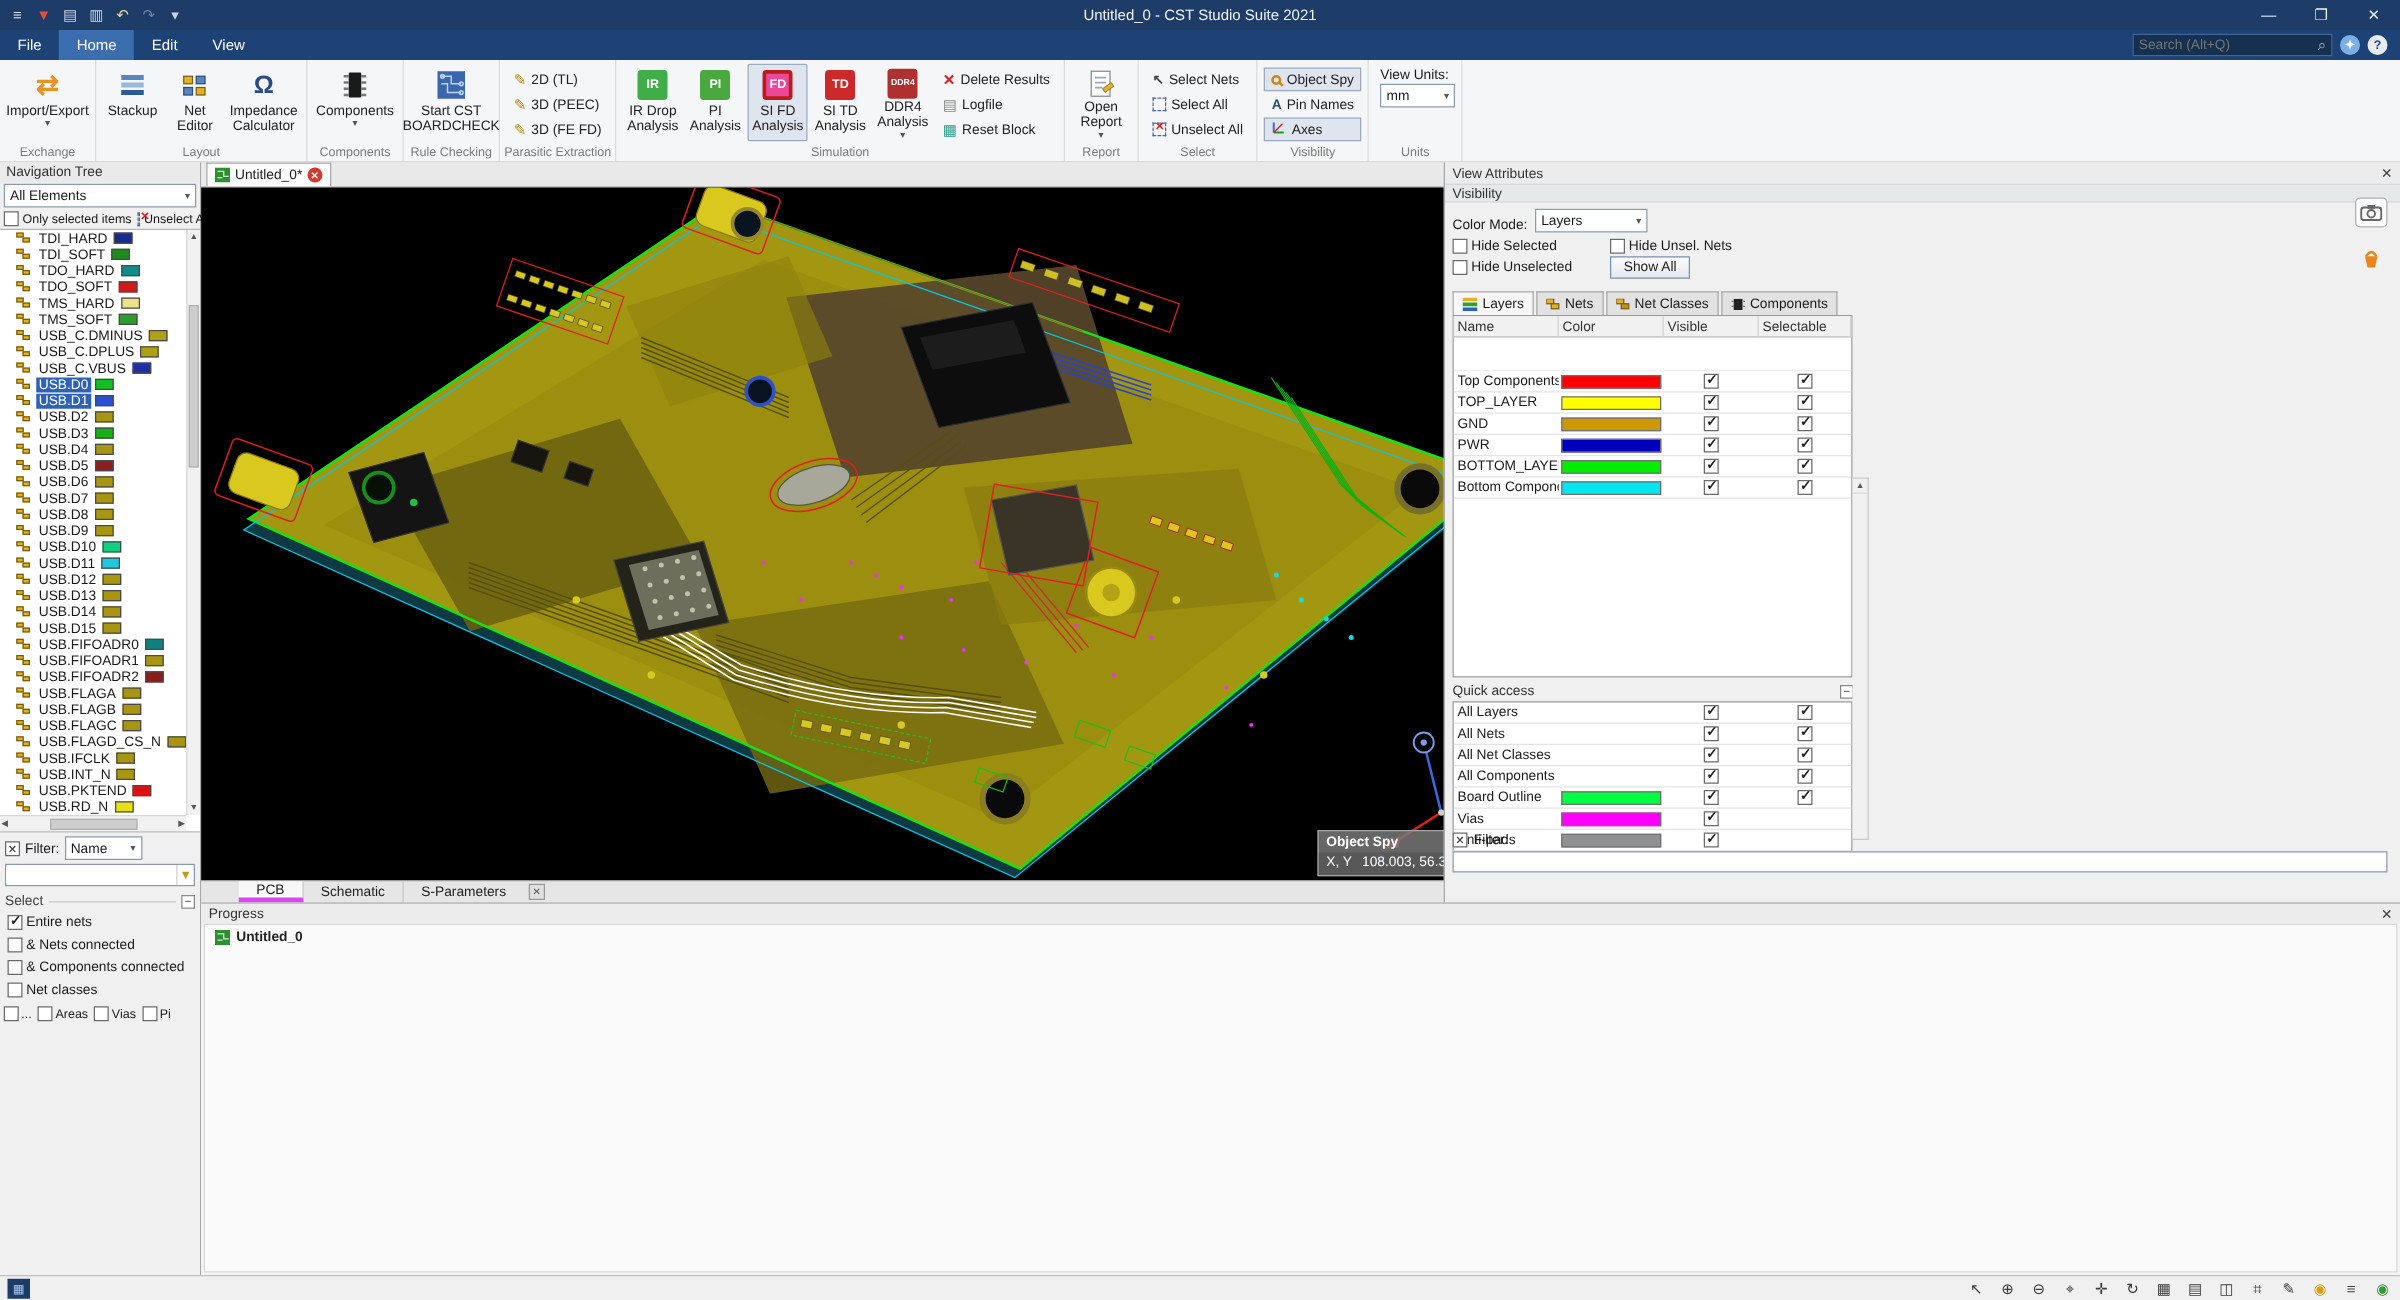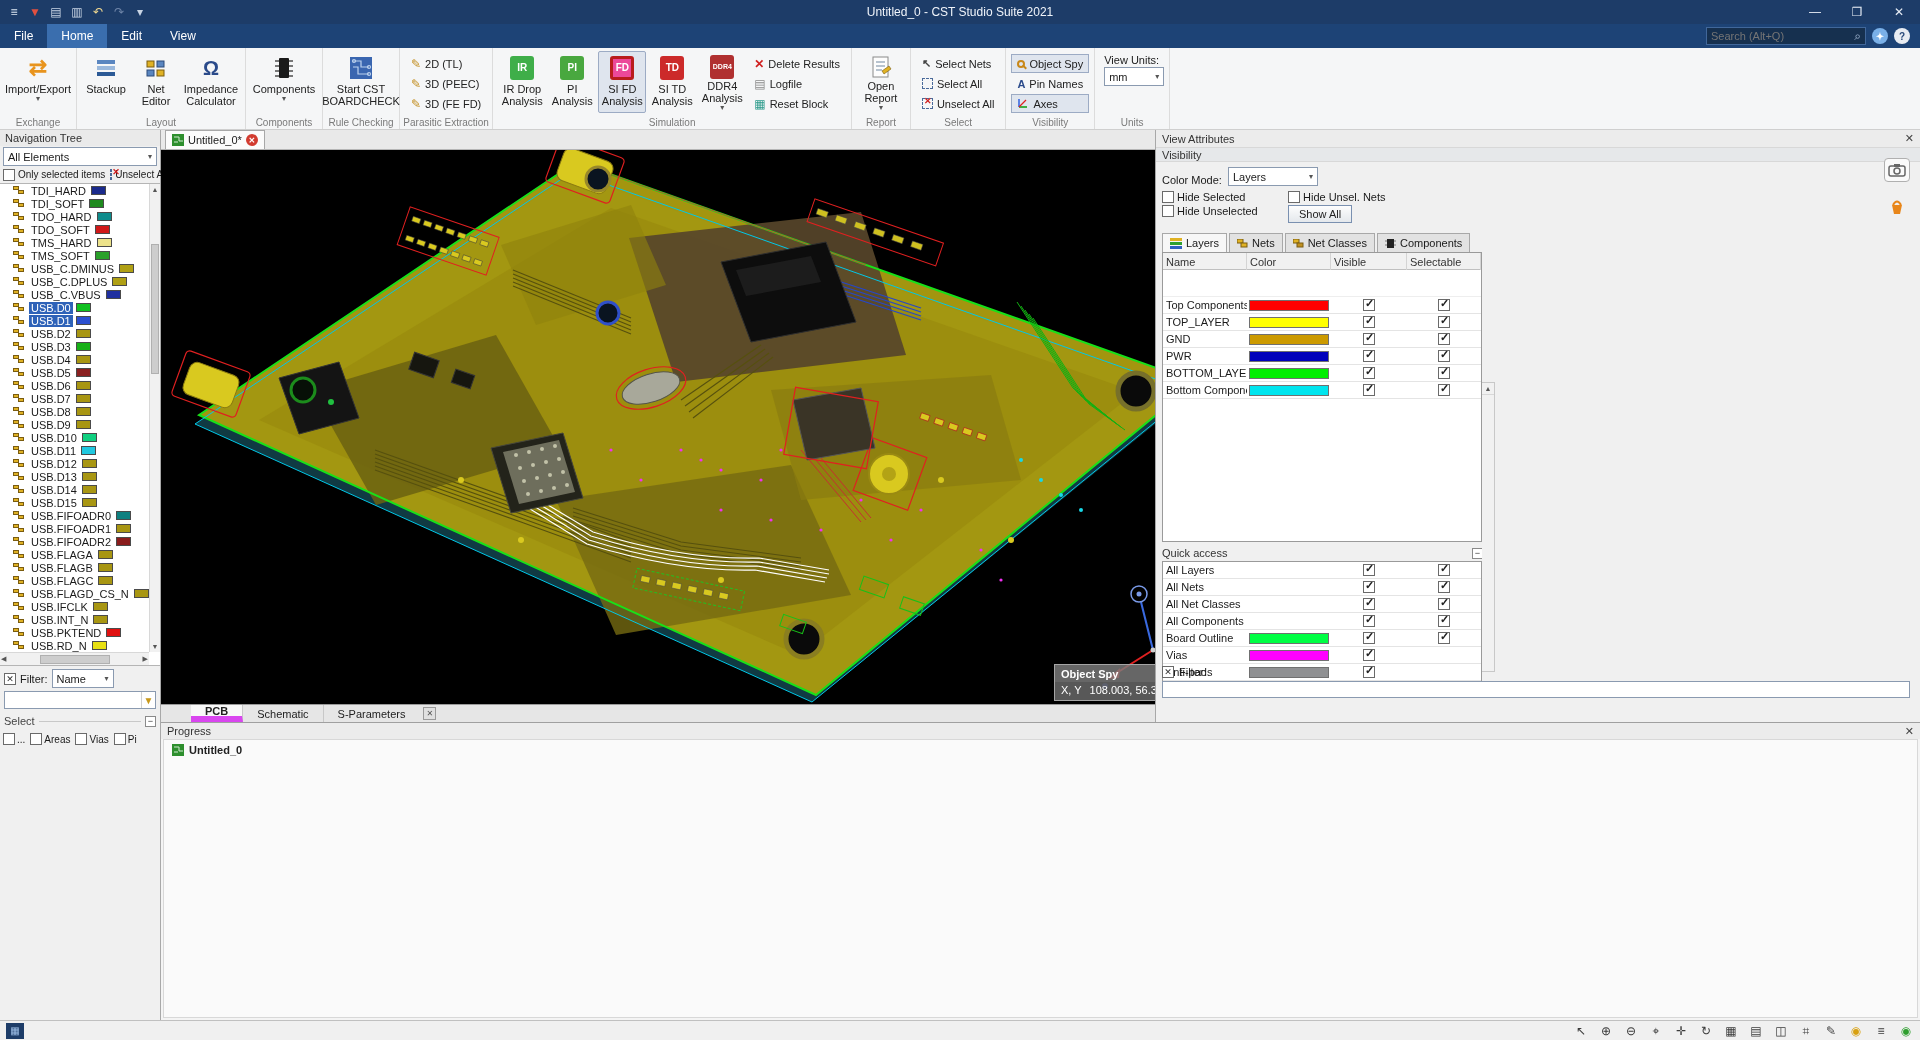--- a/index.html
+++ b/index.html
@@ -50,21 +50,21 @@
 .dashbox.unsel::after{content:"✕";position:absolute;left:1px;top:-3px;color:#d02020;font-size:9px;font-weight:bold}
 .magico{width:8px;height:8px;border:2px solid #c8881a;border-radius:50%;position:relative;display:inline-block}
 .magico::after{content:"";position:absolute;width:5px;height:2px;background:#c8881a;transform:rotate(45deg);right:-4px;bottom:-2px}
 .pin-ic{font-weight:bold;color:#2a4a8a;font-size:11px}
 
 
 .leftpanel{position:absolute;top:130px;left:0;width:161px;bottom:20px;background:#f0f0f0;border-right:1px solid #a8a8a8;display:flex;flex-direction:column}
 .panel-title{height:16px;display:flex;align-items:center;padding:0 5px;color:#333;background:#eaeaea;font-size:11px}
 .selbox{height:19px;border:1px solid #8a9ab0;background:#fff;display:flex;align-items:center;padding:0 4px;justify-content:space-between;font-size:11px}
 .scope-row{padding:1px 3px}
-.opt-row{display:flex;gap:3px;padding:2px 3px;font-size:10px;white-space:nowrap}
+.opt-row{display:flex;align-items:center;gap:3px;padding:2px 3px;font-size:10px;white-space:nowrap}
 .cb{width:12px;height:12px;border:1px solid #6a6a6a;background:#fff;display:inline-block;position:relative;flex:none}
 .cb.on::after{content:"✓";position:absolute;left:1px;top:-3px;font-size:11px;font-weight:bold;color:#222}
 .cb.none{visibility:hidden}
 .cbx{width:12px;height:12px;border:1px solid #6a6a6a;background:#fff;display:inline-flex;align-items:center;justify-content:center;font-size:9px;color:#333;flex:none}
 .tree-wrap{position:relative;flex:none;height:483px;background:#fff;border-top:1px solid #b5b5b5;border-bottom:1px solid #b5b5b5;overflow:hidden}
 .tree{position:absolute;top:0;left:0;right:11px;bottom:13px;overflow:hidden}
 .trow{display:flex;align-items:center;height:13px;padding-left:13px;gap:3px;white-space:nowrap}
 .net-ico{width:13px;height:9px;position:relative;flex:none}
 .net-ico i{position:absolute;width:6px;height:4px;background:#e0b224;border:1px solid #7a5c10}
 .net-ico i:first-child{left:0;top:0}.net-ico i:last-child{left:5px;top:4px}
@@ -91,21 +91,21 @@
 .doctabs{position:absolute;top:130px;left:161px;width:1055px;height:20px;background:#e9e9e9;border-bottom:1px solid #b5b5b5;display:flex;align-items:flex-end;padding-left:4px}
 .doctab{display:flex;align-items:center;gap:4px;background:#fbfbfb;border:1px solid #a8a8a8;border-bottom:none;height:19px;padding:0 6px;font-size:11px}
 .closedot{width:12px;height:12px;border-radius:50%;background:#d23b2f;color:#fff;display:inline-flex;align-items:center;justify-content:center;font-size:8px;font-weight:bold}
 .viewport{position:absolute;top:150px;left:161px;width:1055px;height:554px;background:#000;overflow:hidden}
 .viewport svg{position:absolute;inset:0}
 .objectspy{position:absolute;right:12px;bottom:3px;width:150px;background:rgba(125,125,125,.82);border:1px solid #a5a5a5;color:#fff}
 .os-title{font-weight:bold;font-size:11px;padding:3px 6px 2px}
 .os-line{display:flex;gap:8px;font-size:11px;padding:2px 6px 4px;background:rgba(70,70,70,.45)}
 .vtabs{position:absolute;top:704px;left:161px;width:1055px;height:18px;background:#e6e6e6;border-top:1px solid #9a9a9a;display:flex;align-items:stretch;padding-left:30px;font-size:11px}
 .vtab{display:flex;align-items:center;padding:0 14px;border-right:1px solid #c8c8c8;color:#222}
-.vtab.active{background:#f8f8f8;border-bottom:6px solid #d946ef;font-weight:bold}
+.vtab.active{background:#f8f8f8;border-bottom:4px solid #d946ef;font-weight:normal}
 .vtab-close{width:13px;height:13px;border:1px solid #9a9a9a;background:#e0e0e0;display:inline-flex;align-items:center;justify-content:center;font-size:8px;margin:2px 4px;align-self:center;color:#555}
 
 
 .rightpanel{position:absolute;top:130px;left:1155px;right:0;height:592px;background:#f0f0f0;border-left:1px solid #a8a8a8}
 .rp-title{height:17px;display:flex;align-items:center;padding:0 6px;color:#333;background:#ececec}
 .rp-title .x{margin-left:auto;font-size:11px;color:#444}
 .rp-sect{height:15px;display:flex;align-items:center;padding:0 6px;background:#e6e8ea;border-top:1px solid #d8d8d8;border-bottom:1px solid #d8d8d8;color:#333}
 .cm-row{display:flex;align-items:flex-end;gap:6px;padding:5px 6px 3px}
 .cm-row .selbox{width:90px;height:19px}
 .vis-grid{display:grid;grid-template-columns:110px auto;gap:2px 16px;padding:2px 6px}
@@ -734,20 +734,39 @@
     </div>
     <div class="filter-input">
       <input style="">
       <span class="funnel">▼</span>
     </div>
     <div class="sect-head">
       <span>Select</span>
       <span class="line"></span>
       <span class="minus-box">−</span>
     </div>
+    <div>
+
+    <div class="opt-row" style="font-size:11px;padding:3px 6px">
+          <span class="cb on"></span>
+          <span>Entire nets</span>
+        </div>
+        <div class="opt-row" style="font-size:11px;padding:3px 6px">
+          <span class="cb"></span>
+          <span>&amp; Nets connected</span>
+        </div>
+        <div class="opt-row" style="font-size:11px;padding:3px 6px">
+          <span class="cb"></span>
+          <span>&amp; Components connected</span>
+        </div>
+        <div class="opt-row" style="font-size:11px;padding:3px 6px">
+          <span class="cb"></span>
+          <span>Net classes</span>
+        </div>
+      </div>
     <div class="mini-row">
 
     <span class="mini-item">
           <span class="cb"></span>
           <span>...</span>
         </span>
         <span class="mini-item">
           <span class="cb"></span>
           <span>Areas</span>
         </span>

